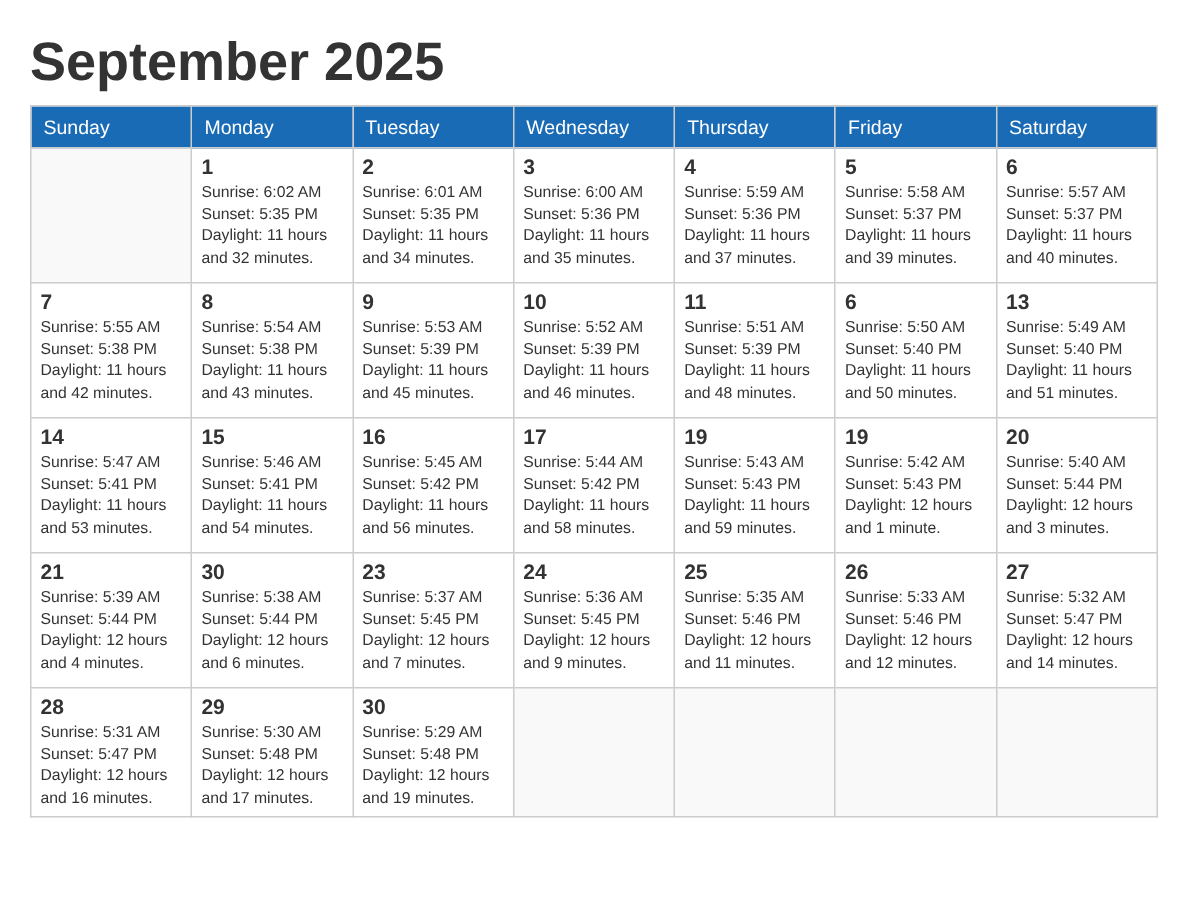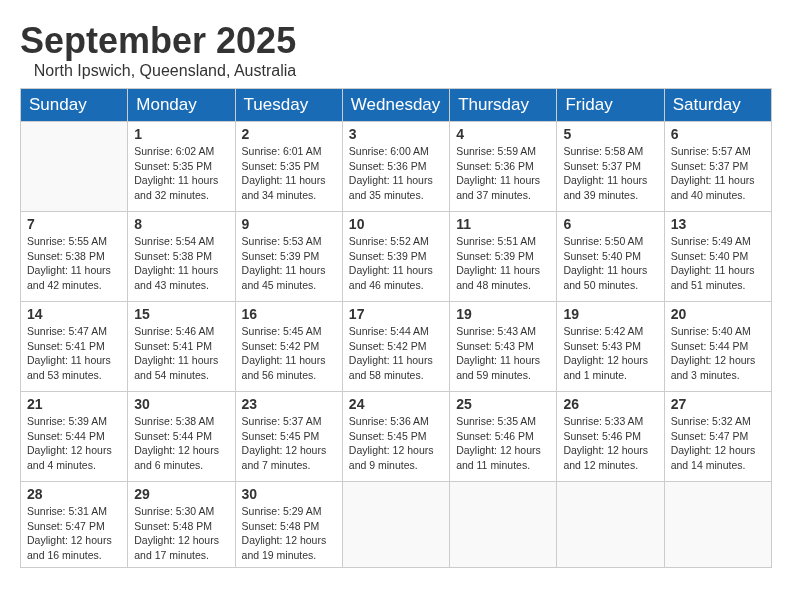--- a/index.html
+++ b/index.html
@@ -15,42 +15,42 @@
       justify-content: space-between;
       align-items: flex-start;
       margin-bottom: 8px;
     }
     .logo {
       display: flex;
       flex-direction: column;
       align-items: flex-start;
     }
     .title-block {
-      text-align: right;
+      text-align: left;
     }
     .month-title {
       font-size: 36px;
       font-weight: bold;
       color: #333;
     }
     .subtitle {
       font-size: 16px;
       color: #333;
     }
     .calendar {
       width: 100%;
       border-collapse: collapse;
       font-size: 11px;
     }
     .calendar th {
       background-color: #1a6bb5;
       color: #fff;
       text-align: left;
       padding: 6px 8px;
-      font-size: 17px;
+      font-size: 13px;
       font-weight: normal;
       border: 1px solid #ccc;
     }
     .calendar td {
       border: 1px solid #ccc;
       vertical-align: top;
       padding: 4px 6px;
       width: 14.28%;
       min-height: 80px;
       height: 90px;
@@ -79,21 +79,20 @@
       width: 90px;
       height: 50px;
     }
   </style>
 </head>
 <body>
 
 <div class="header">
   <div class="title-block">
     <div class="month-title">September 2025</div>
-    <div class="subtitle">North Ipswich, Queensland, Australia</div>
   </div>
 </div>
 
 <table class="calendar">
   <thead>
     <tr>
     <th>Sunday</th>
         <th>Monday</th>
         <th>Tuesday</th>
         <th>Wednesday</th>

